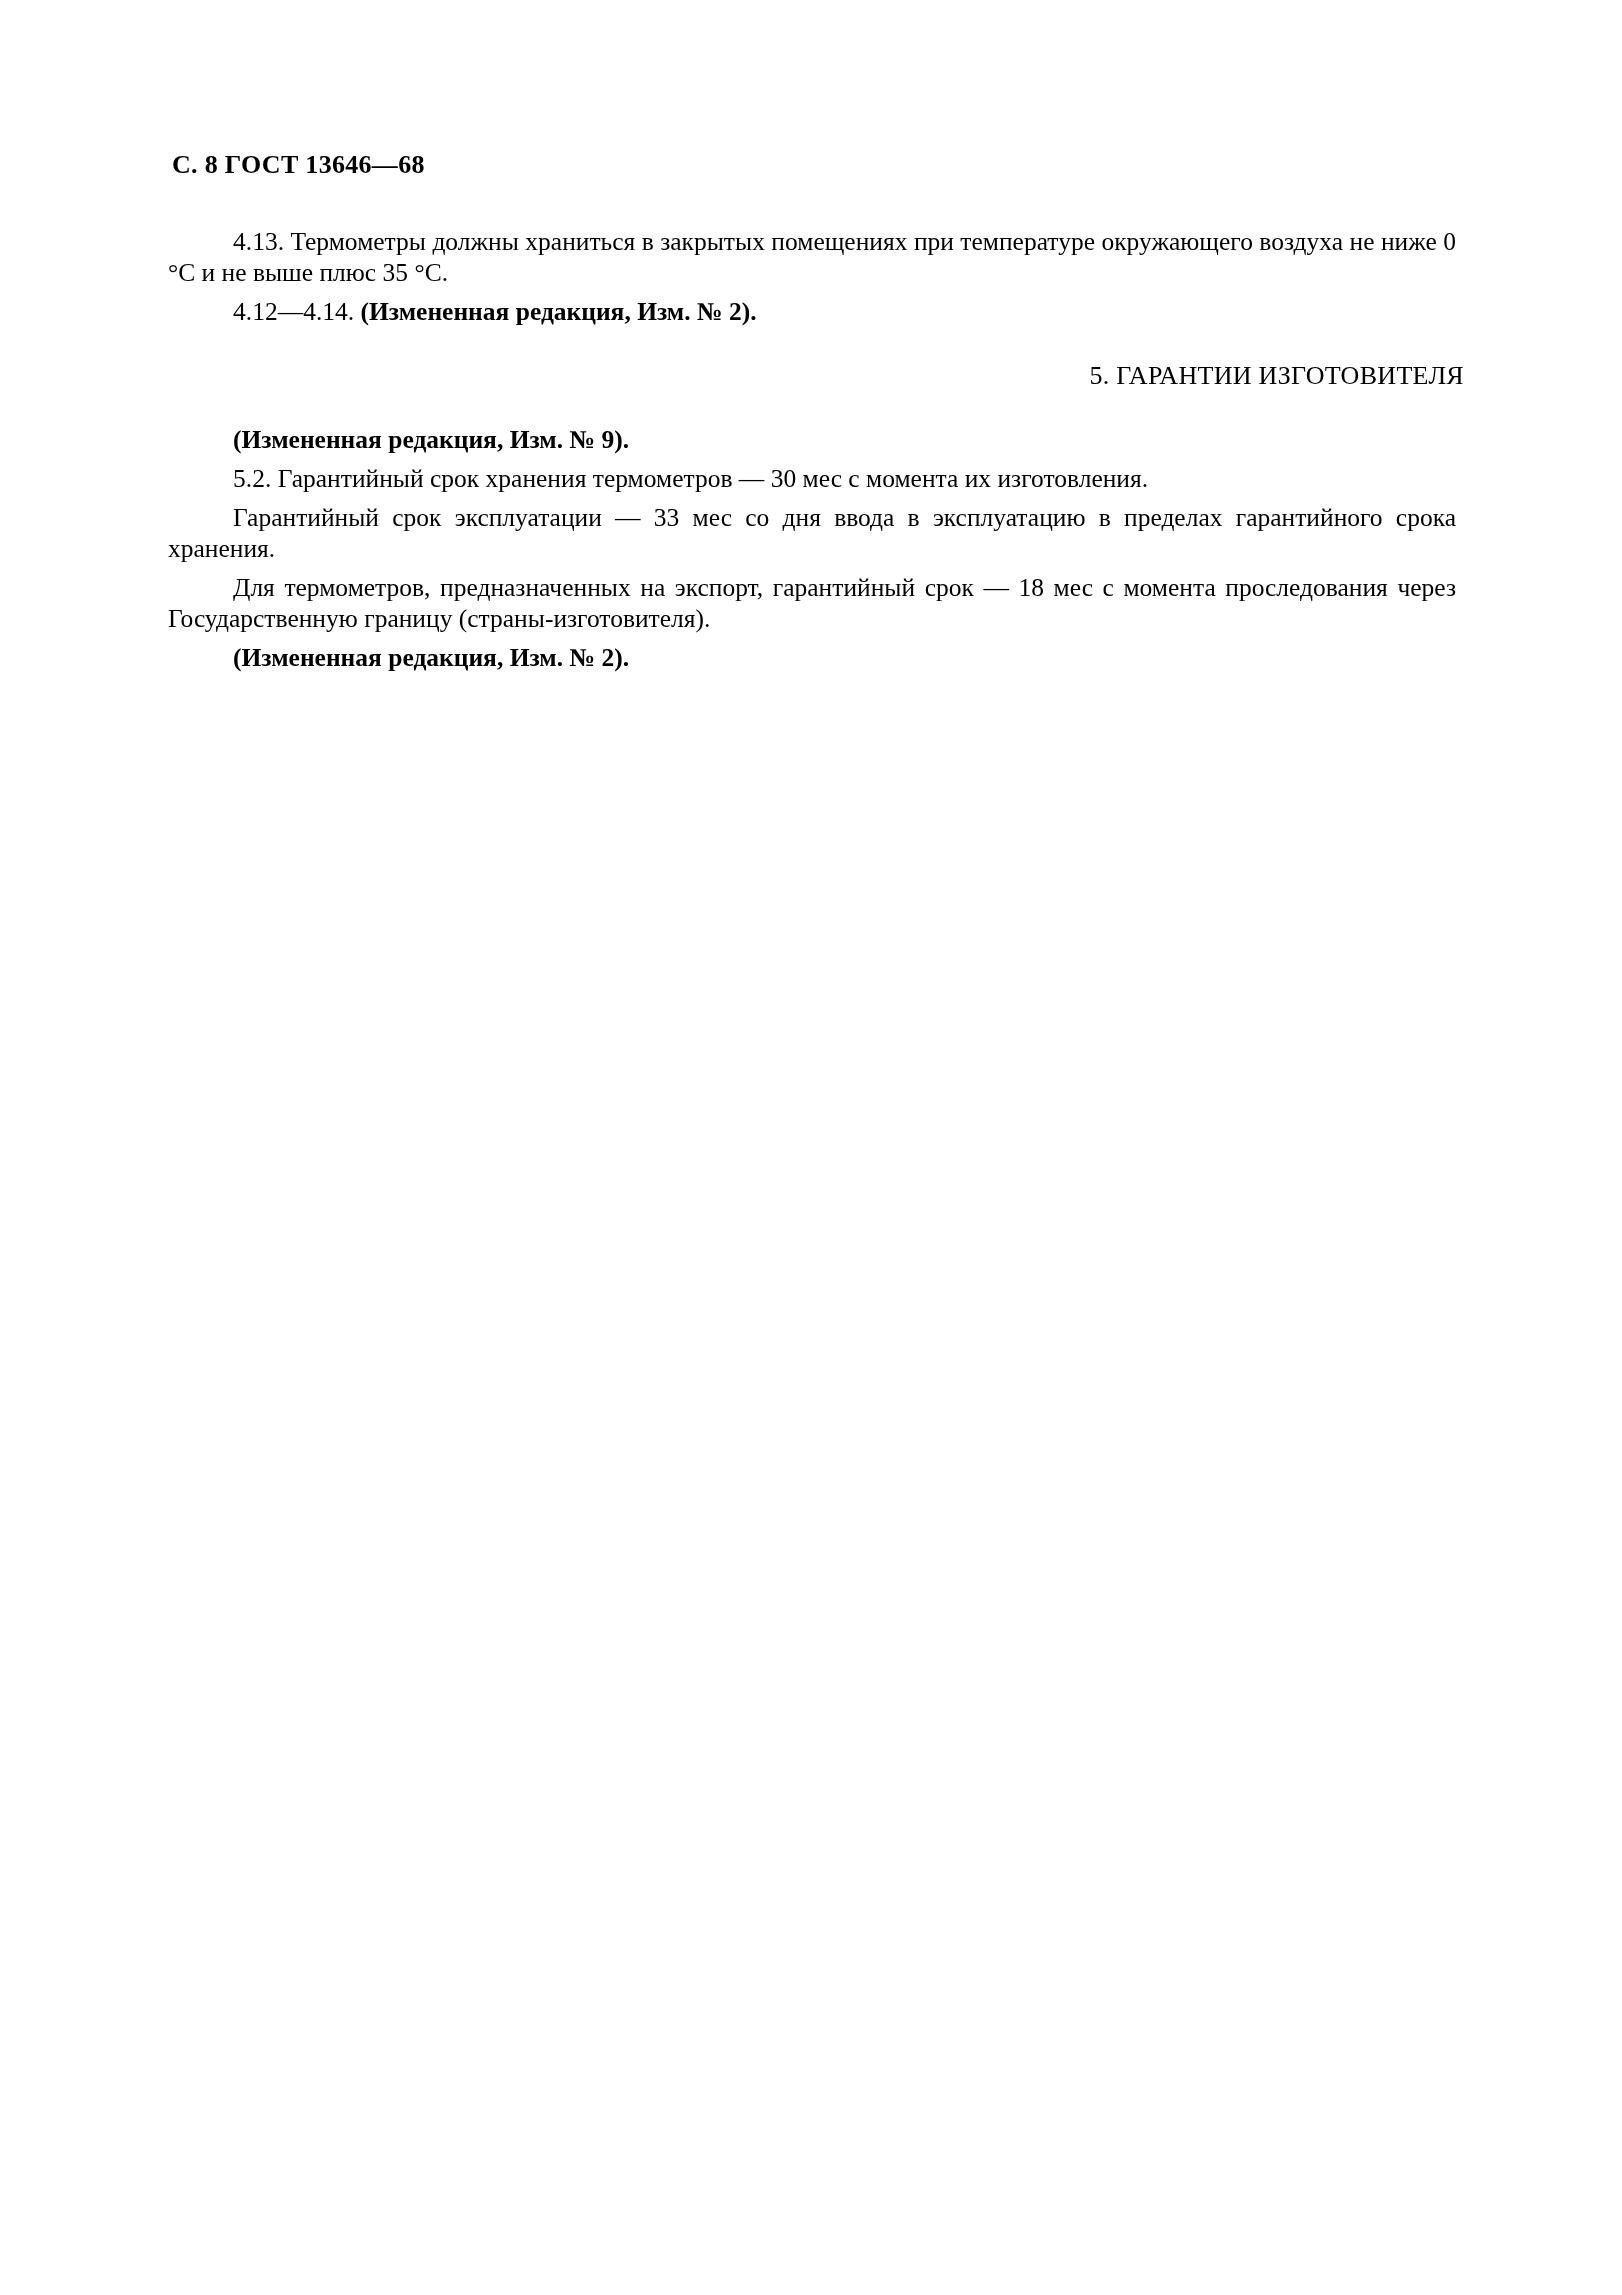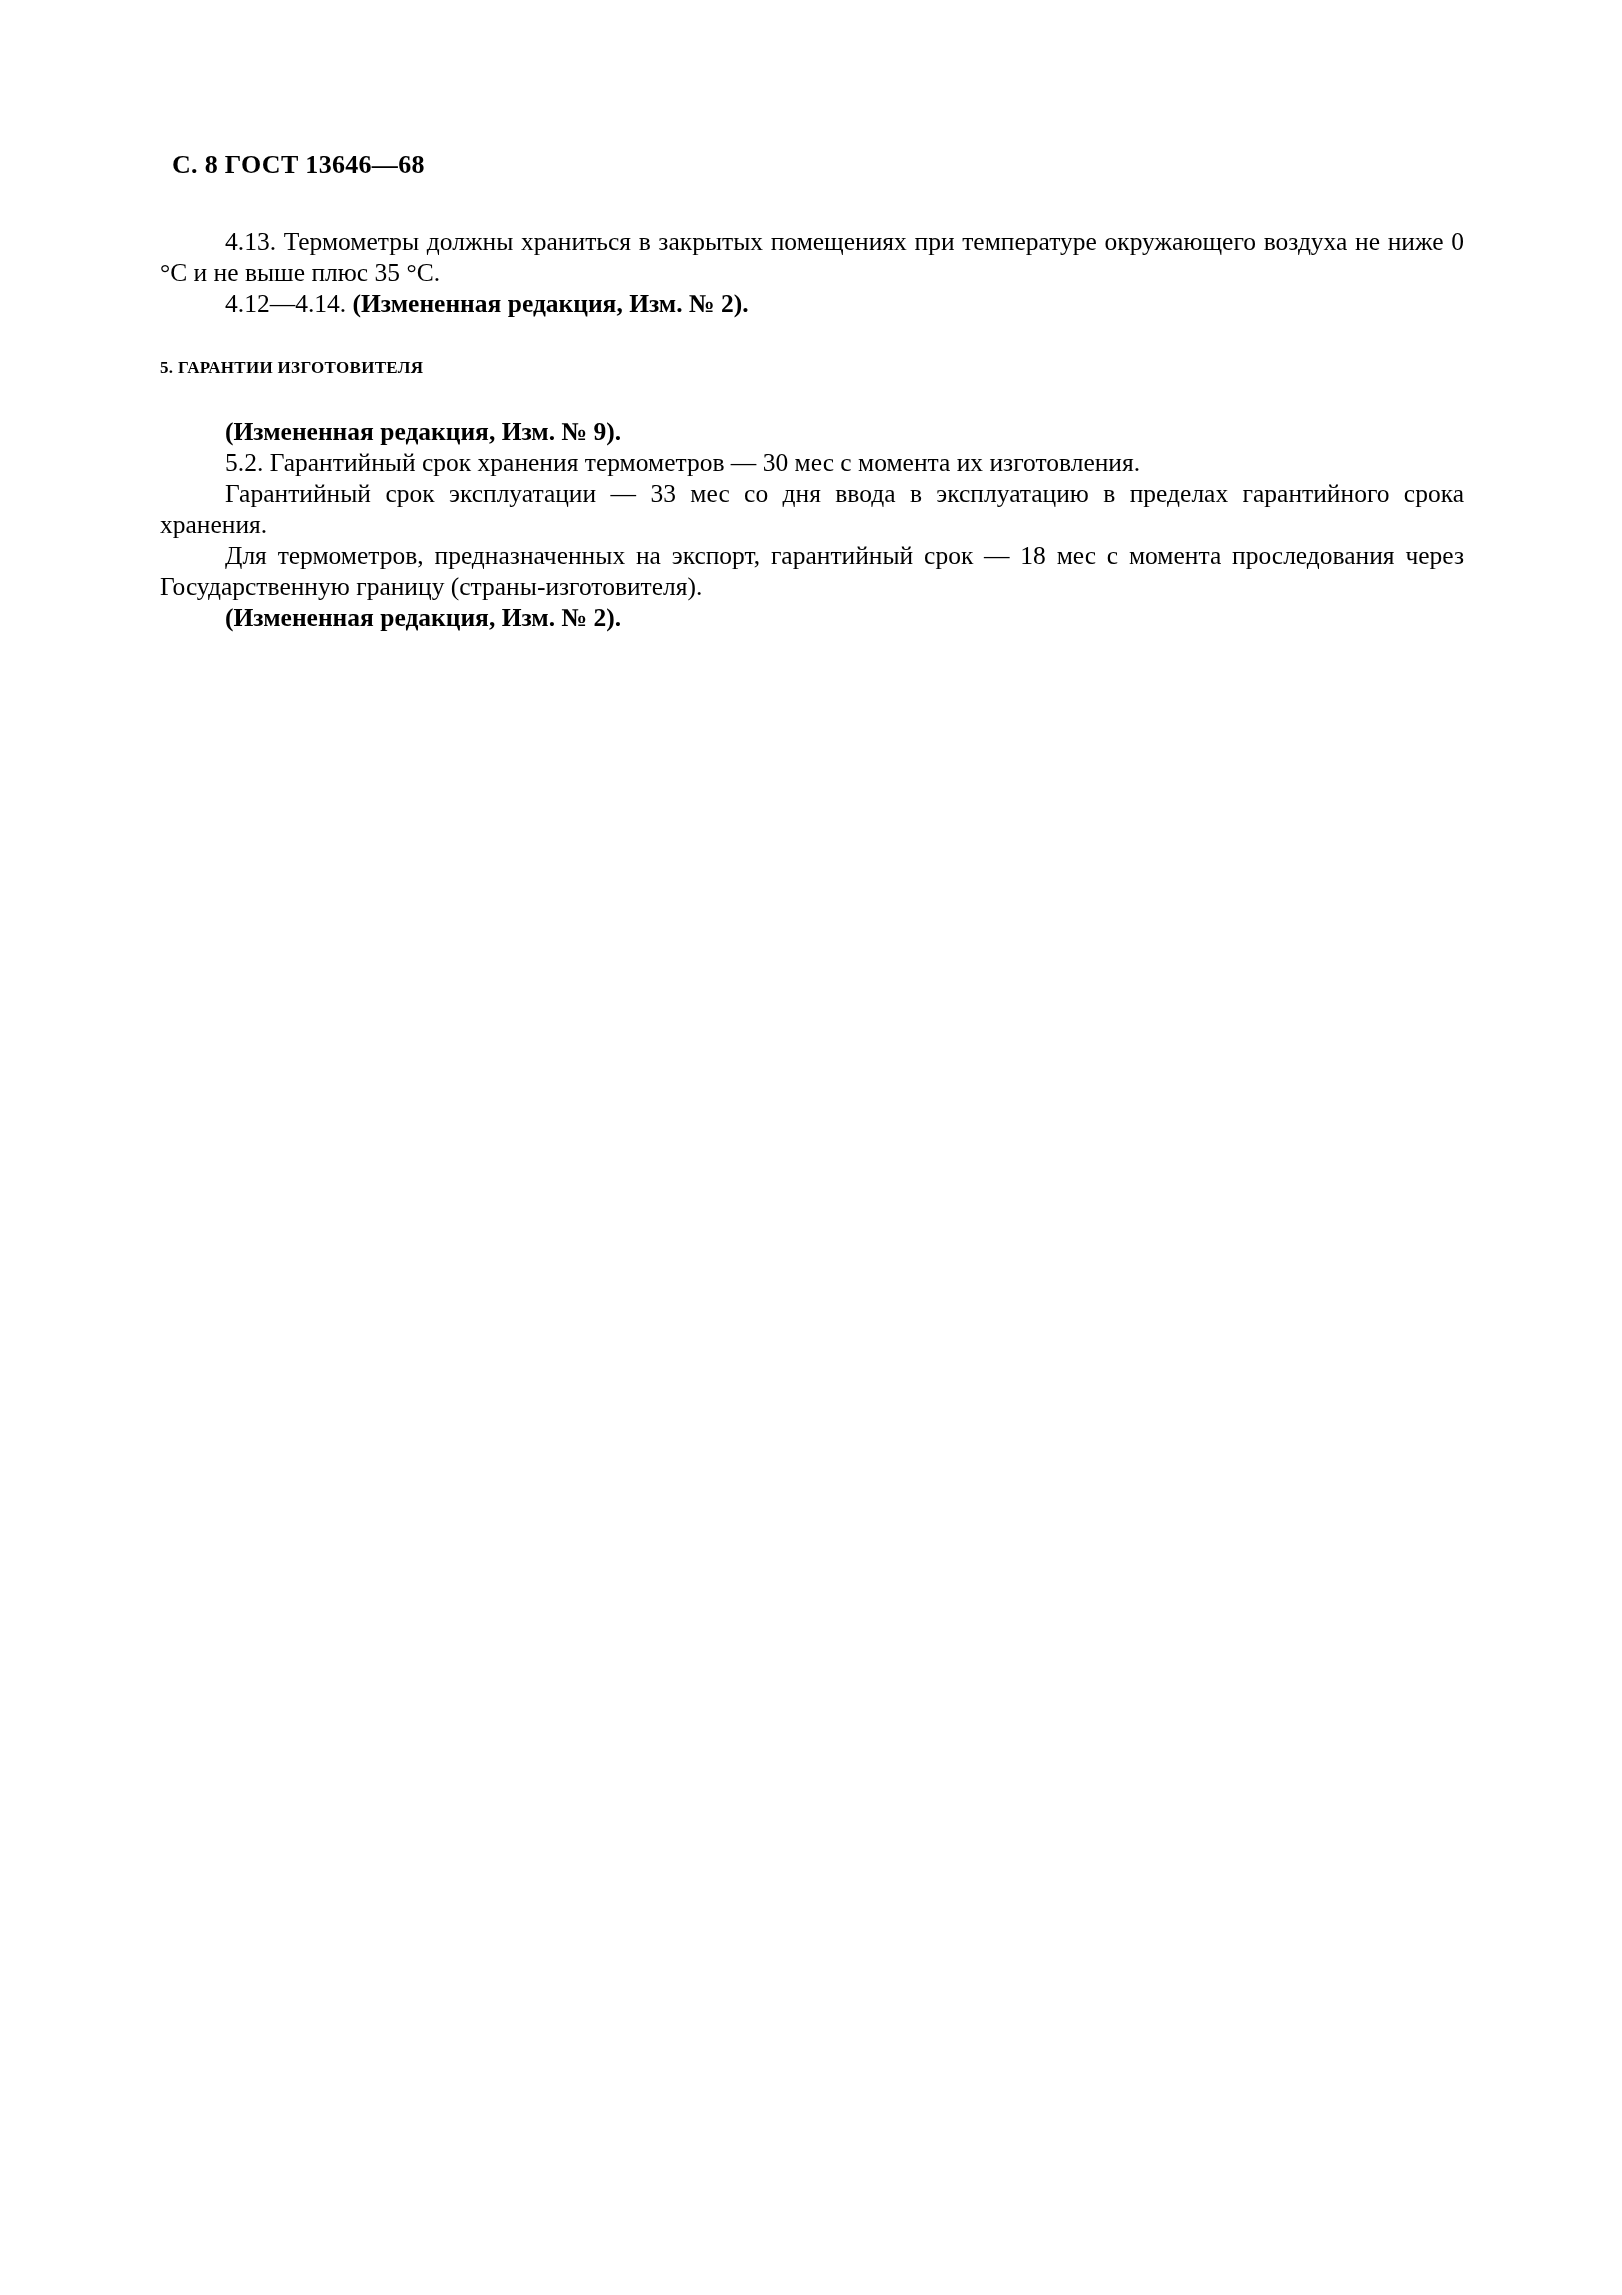--- a/index.html
+++ b/index.html
@@ -26,31 +26,31 @@
   .page-header {
     font-weight: bold;
     font-size: 26px;
     margin: 0 0 46px 12px;
     letter-spacing: 0.3px;
   }
   .doc-body {
     display: block;
   }
   .para {
-    margin: 0;
+    margin: 8px;
     text-indent: 65px;
     text-align: justify;
   }
   .para.bold {
     font-weight: bold;
   }
   .section-heading {
-    font-size: 17px;
-    font-weight: bold;
-    text-align: left;
+    font-size: 26px;
+    font-weight: normal;
+    text-align: right;
     text-indent: 0;
     margin: 33px 0 33px 0;
     line-height: 31px;
     letter-spacing: 0.3px;
   }
 </style>
 </head>
 <body>
 
 <div class="page">

